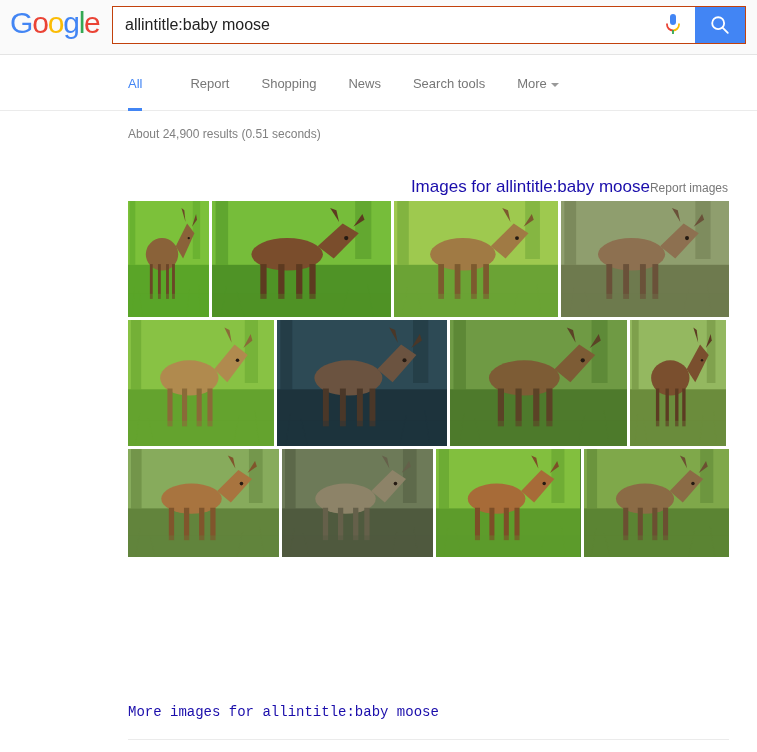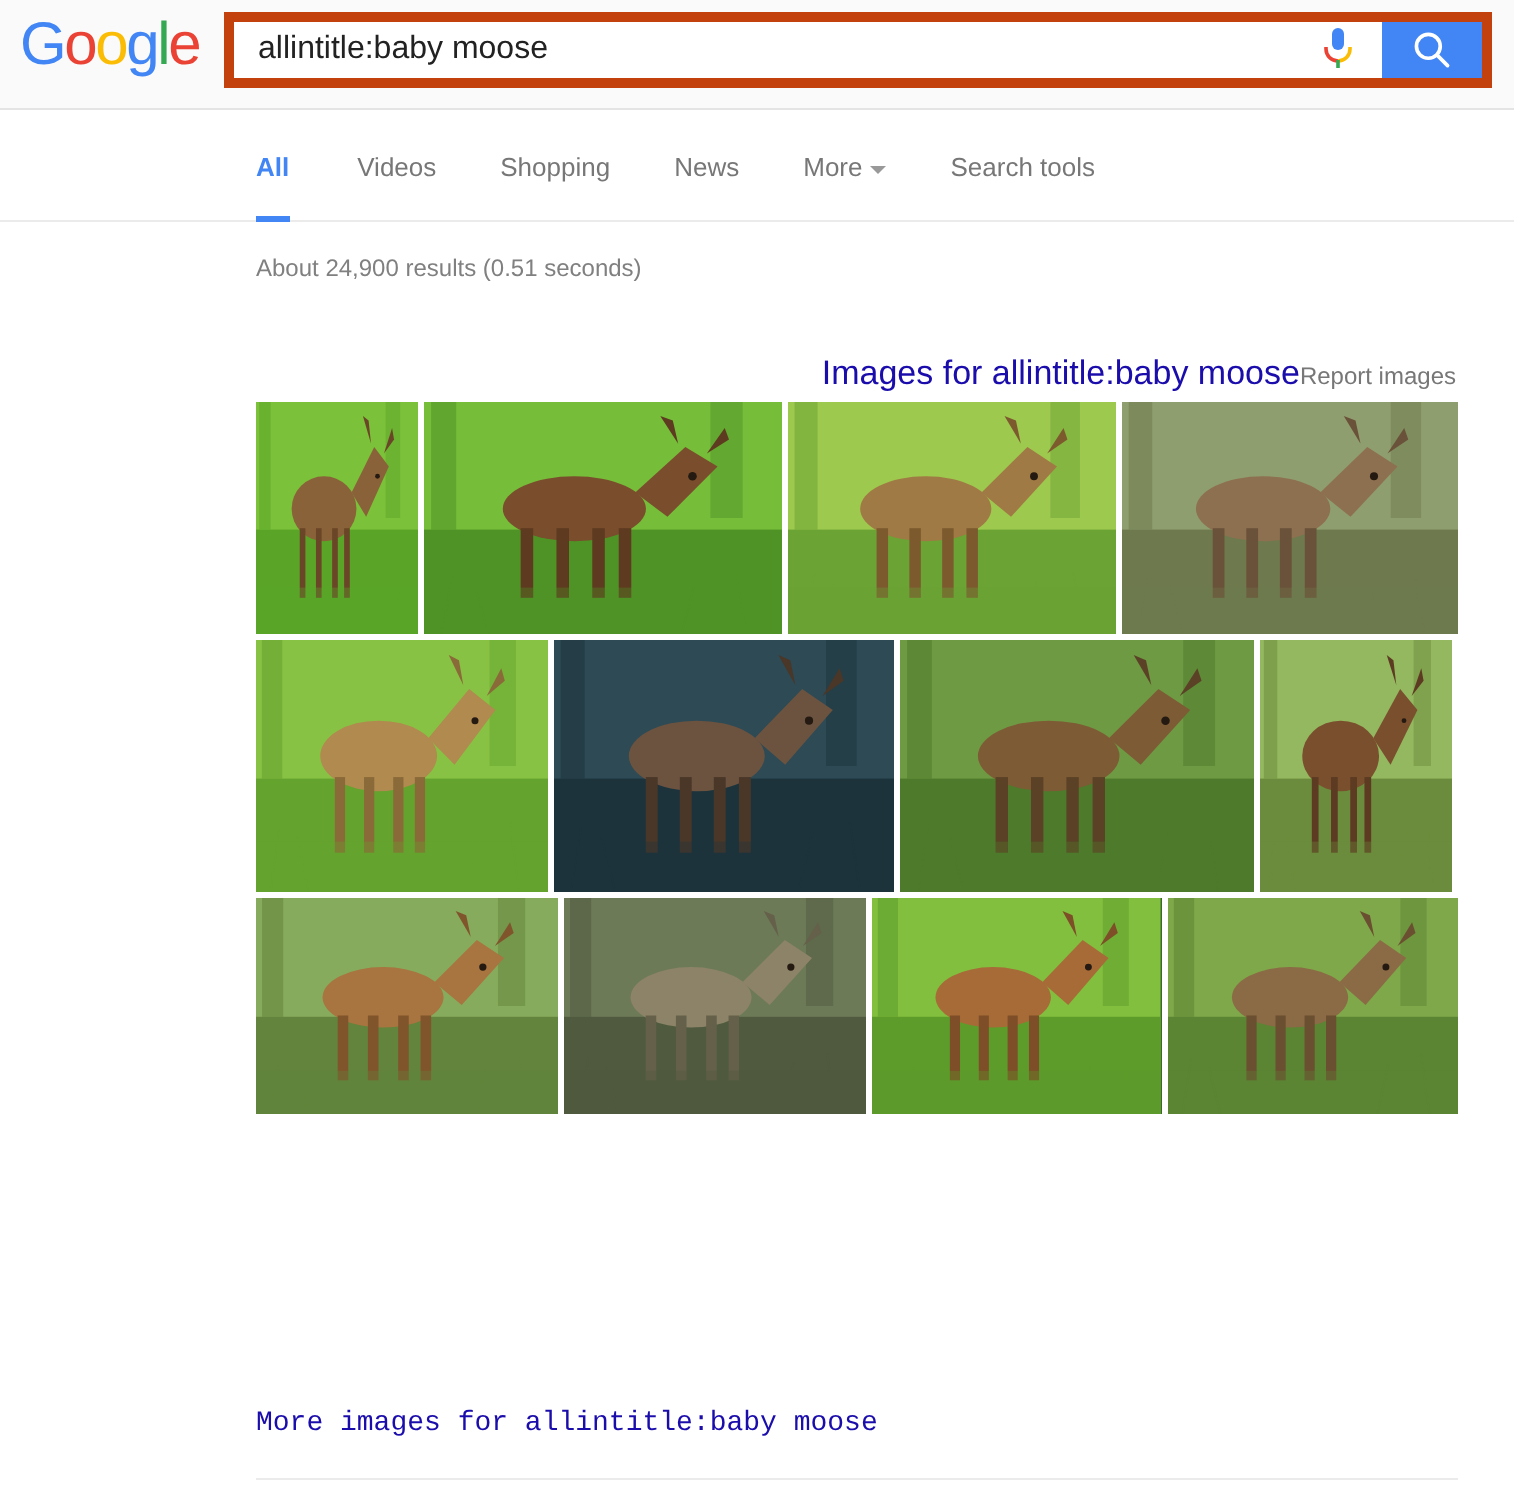--- a/index.html
+++ b/index.html
@@ -32,21 +32,21 @@
   .lg-b { color: #4285f4; }
   .lg-r { color: #ea4335; }
   .lg-y { color: #fbbc05; }
   .lg-g { color: #34a853; }
 
   .searchbox {
     position: absolute;
     left: 112px; top: 6px;
     width: 634px; height: 38px;
     background: #ffffff;
-    border: 5px solid #c2410c;
+    border: 1px solid #c2410c;
     display: flex;
     align-items: stretch;
   }
   .search-input {
     flex: 1;
     border: none;
     outline: none;
     font-size: 16px;
     color: #222;
     padding: 0 12px;
@@ -84,21 +84,21 @@
   .nav-item {
     font-size: 13px;
     color: #777777;
     padding: 21px 0 0 0;
     margin-right: 32px;
     cursor: pointer;
     white-space: nowrap;
     position: relative;
     height: 56px;
   }
-  .nav-item.active { color: #4285f4; font-weight: bold; margin-right: 34px; }
+  .nav-item.active { color: #4285f4; font-weight: normal; margin-right: 48px; }
   .nav-item.active::after {
     content: "";
     position: absolute;
     left: 0; bottom: 0;
     width: 100%; height: 3px;
     background: #4285f4;
   }
   .caret {
     display: inline-block;
     width: 0; height: 0;
@@ -198,25 +198,25 @@
         <circle cx="10" cy="10" r="6.5" stroke="#ffffff" stroke-width="2" fill="none"></circle>
         <line x1="14.8" y1="14.8" x2="20.5" y2="20.5" stroke="#ffffff" stroke-width="2" stroke-linecap="round"></line>
       </svg>
     </div>
   </div>
 </div>
 
 <div class="navbar">
   <div class="nav-inner" id="nav-inner">
       <div class="nav-item active"><span>All</span></div>
-      <div class="nav-item"><span>Videos</span></div>
+      <div class="nav-item"><span>Report</span></div>
       <div class="nav-item"><span>Shopping</span></div>
       <div class="nav-item"><span>News</span></div>
+      <div class="nav-item"><span>Search tools</span></div>
       <div class="nav-item"><span>More</span><span class="caret"></span></div>
-      <div class="nav-item"><span>Search tools</span></div>
     </div>
 </div>
 
 <div class="content">
 
   <div class="result-stats">About 24,900 results (0.51 seconds)</div>
 
   <div class="img-header">
     <div class="img-title">Images for allintitle:baby moose</div>
     <div class="report-images">Report images</div>

